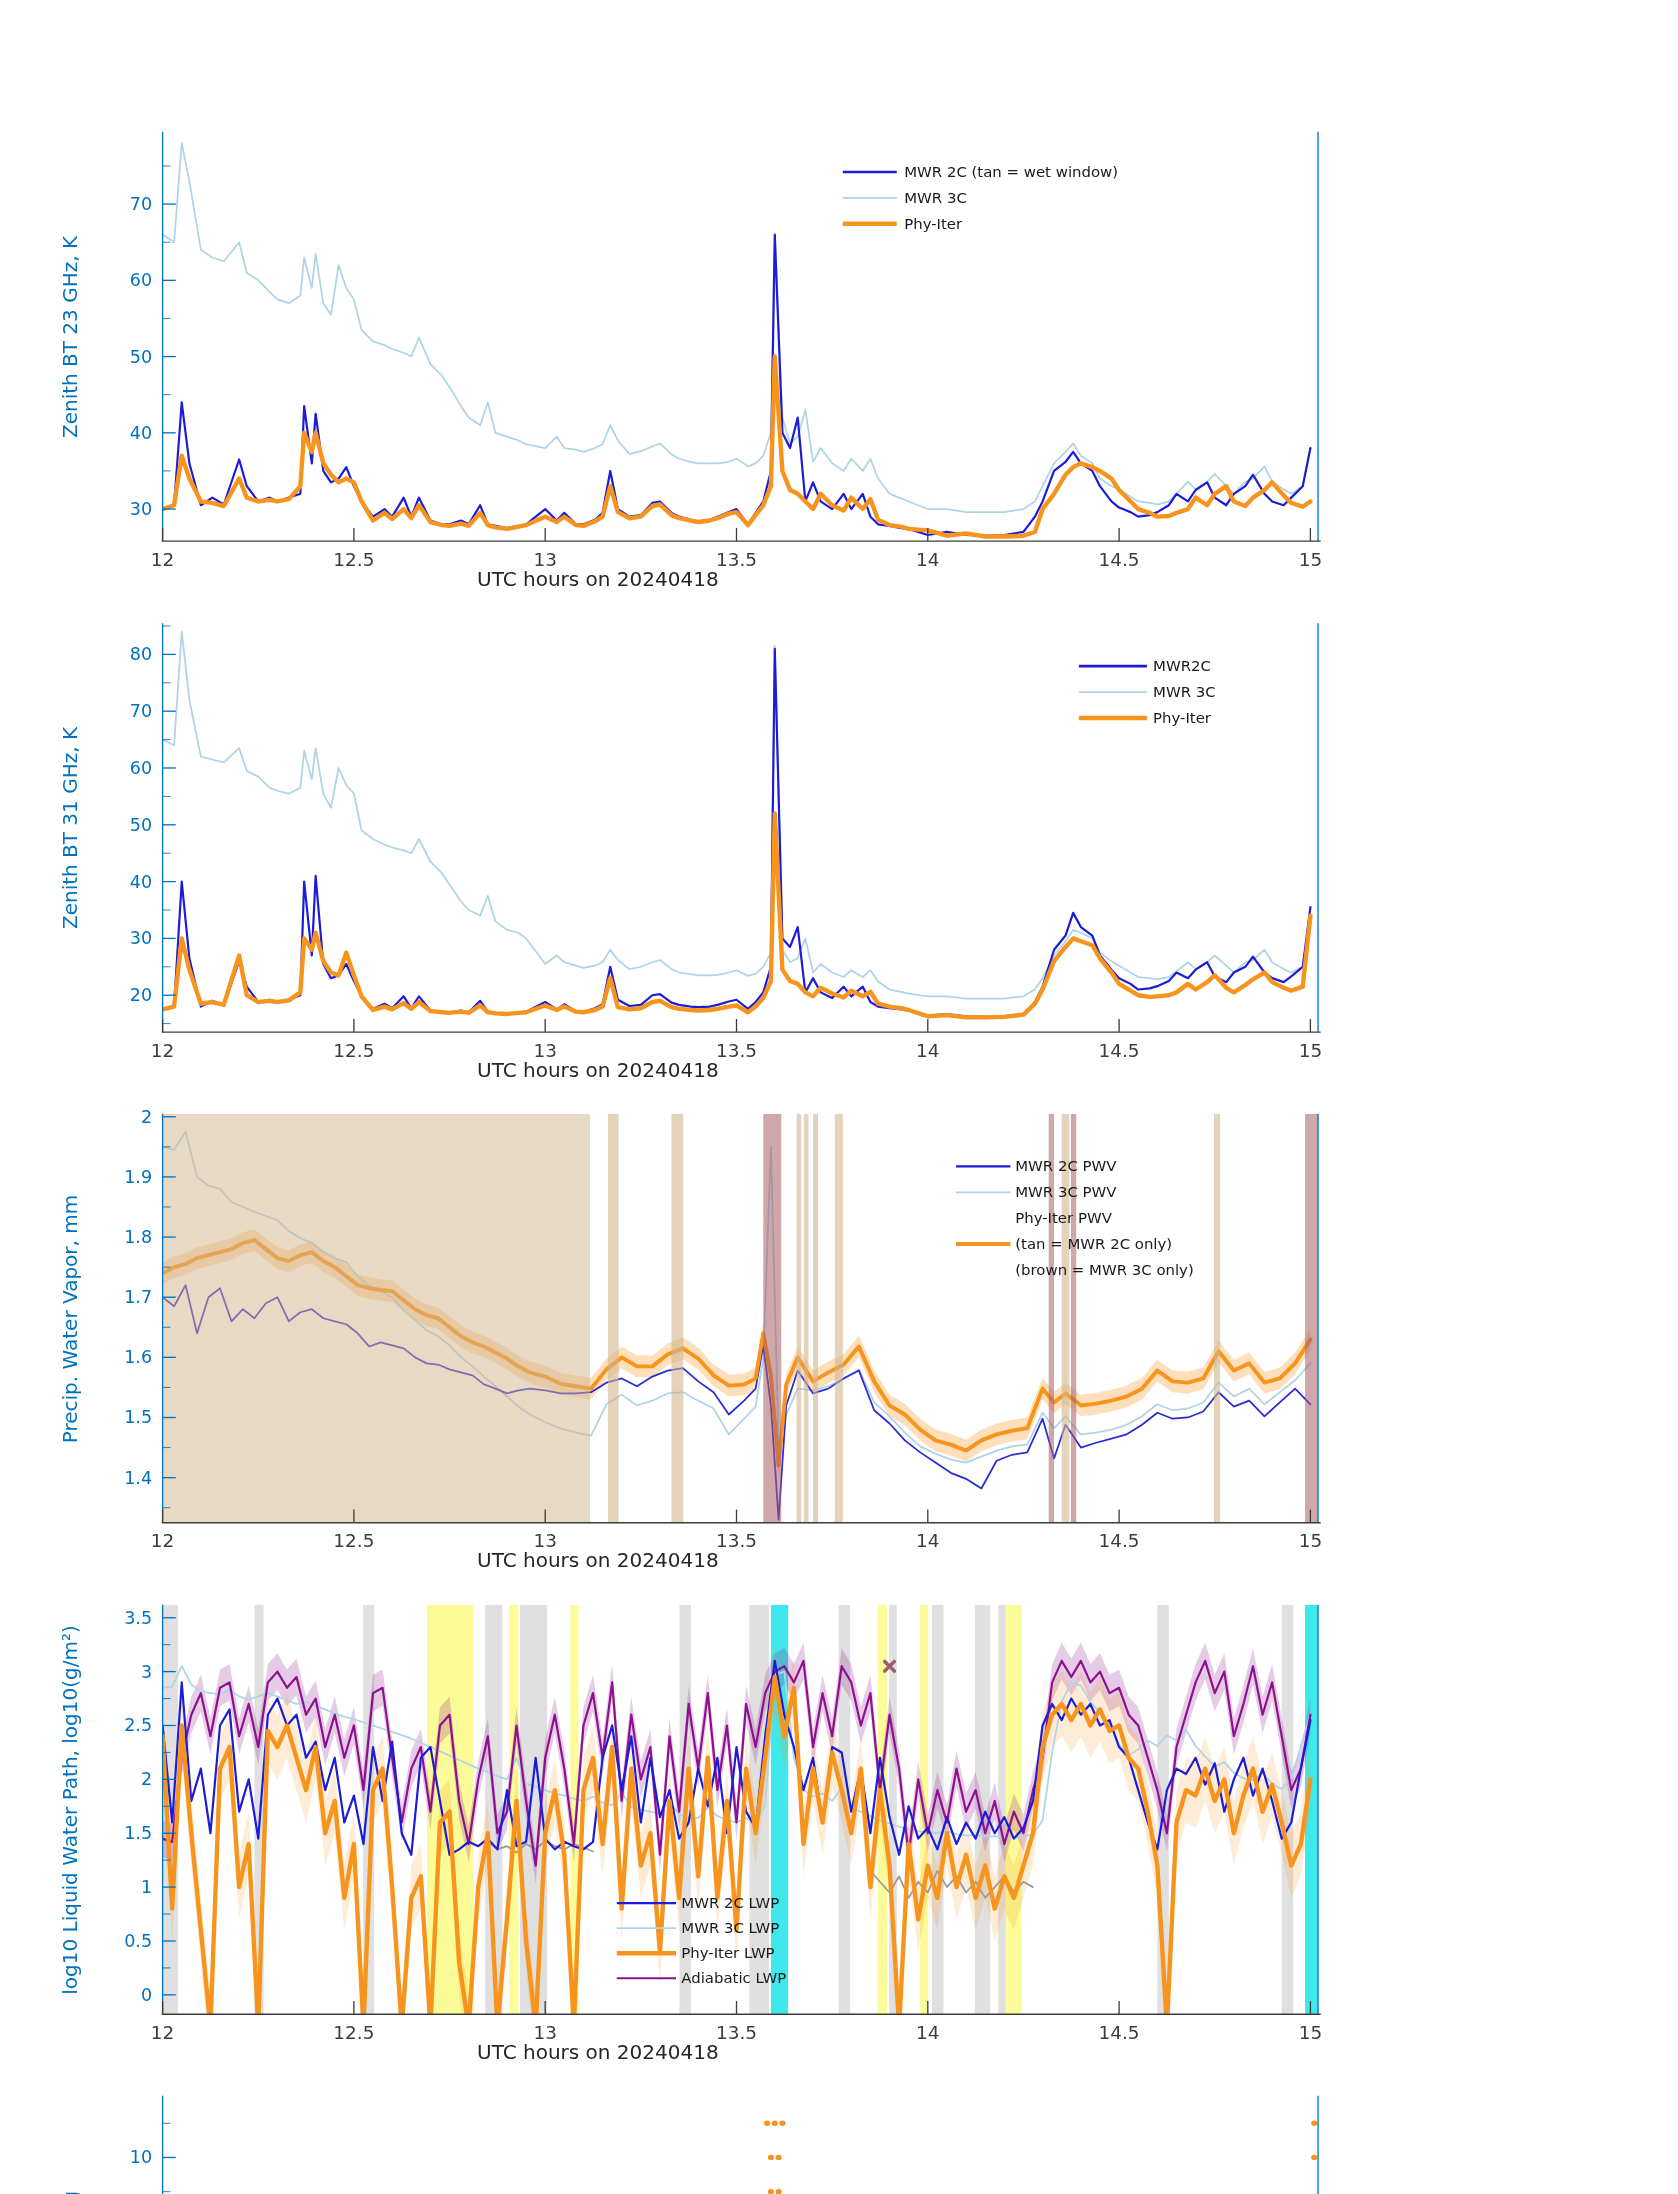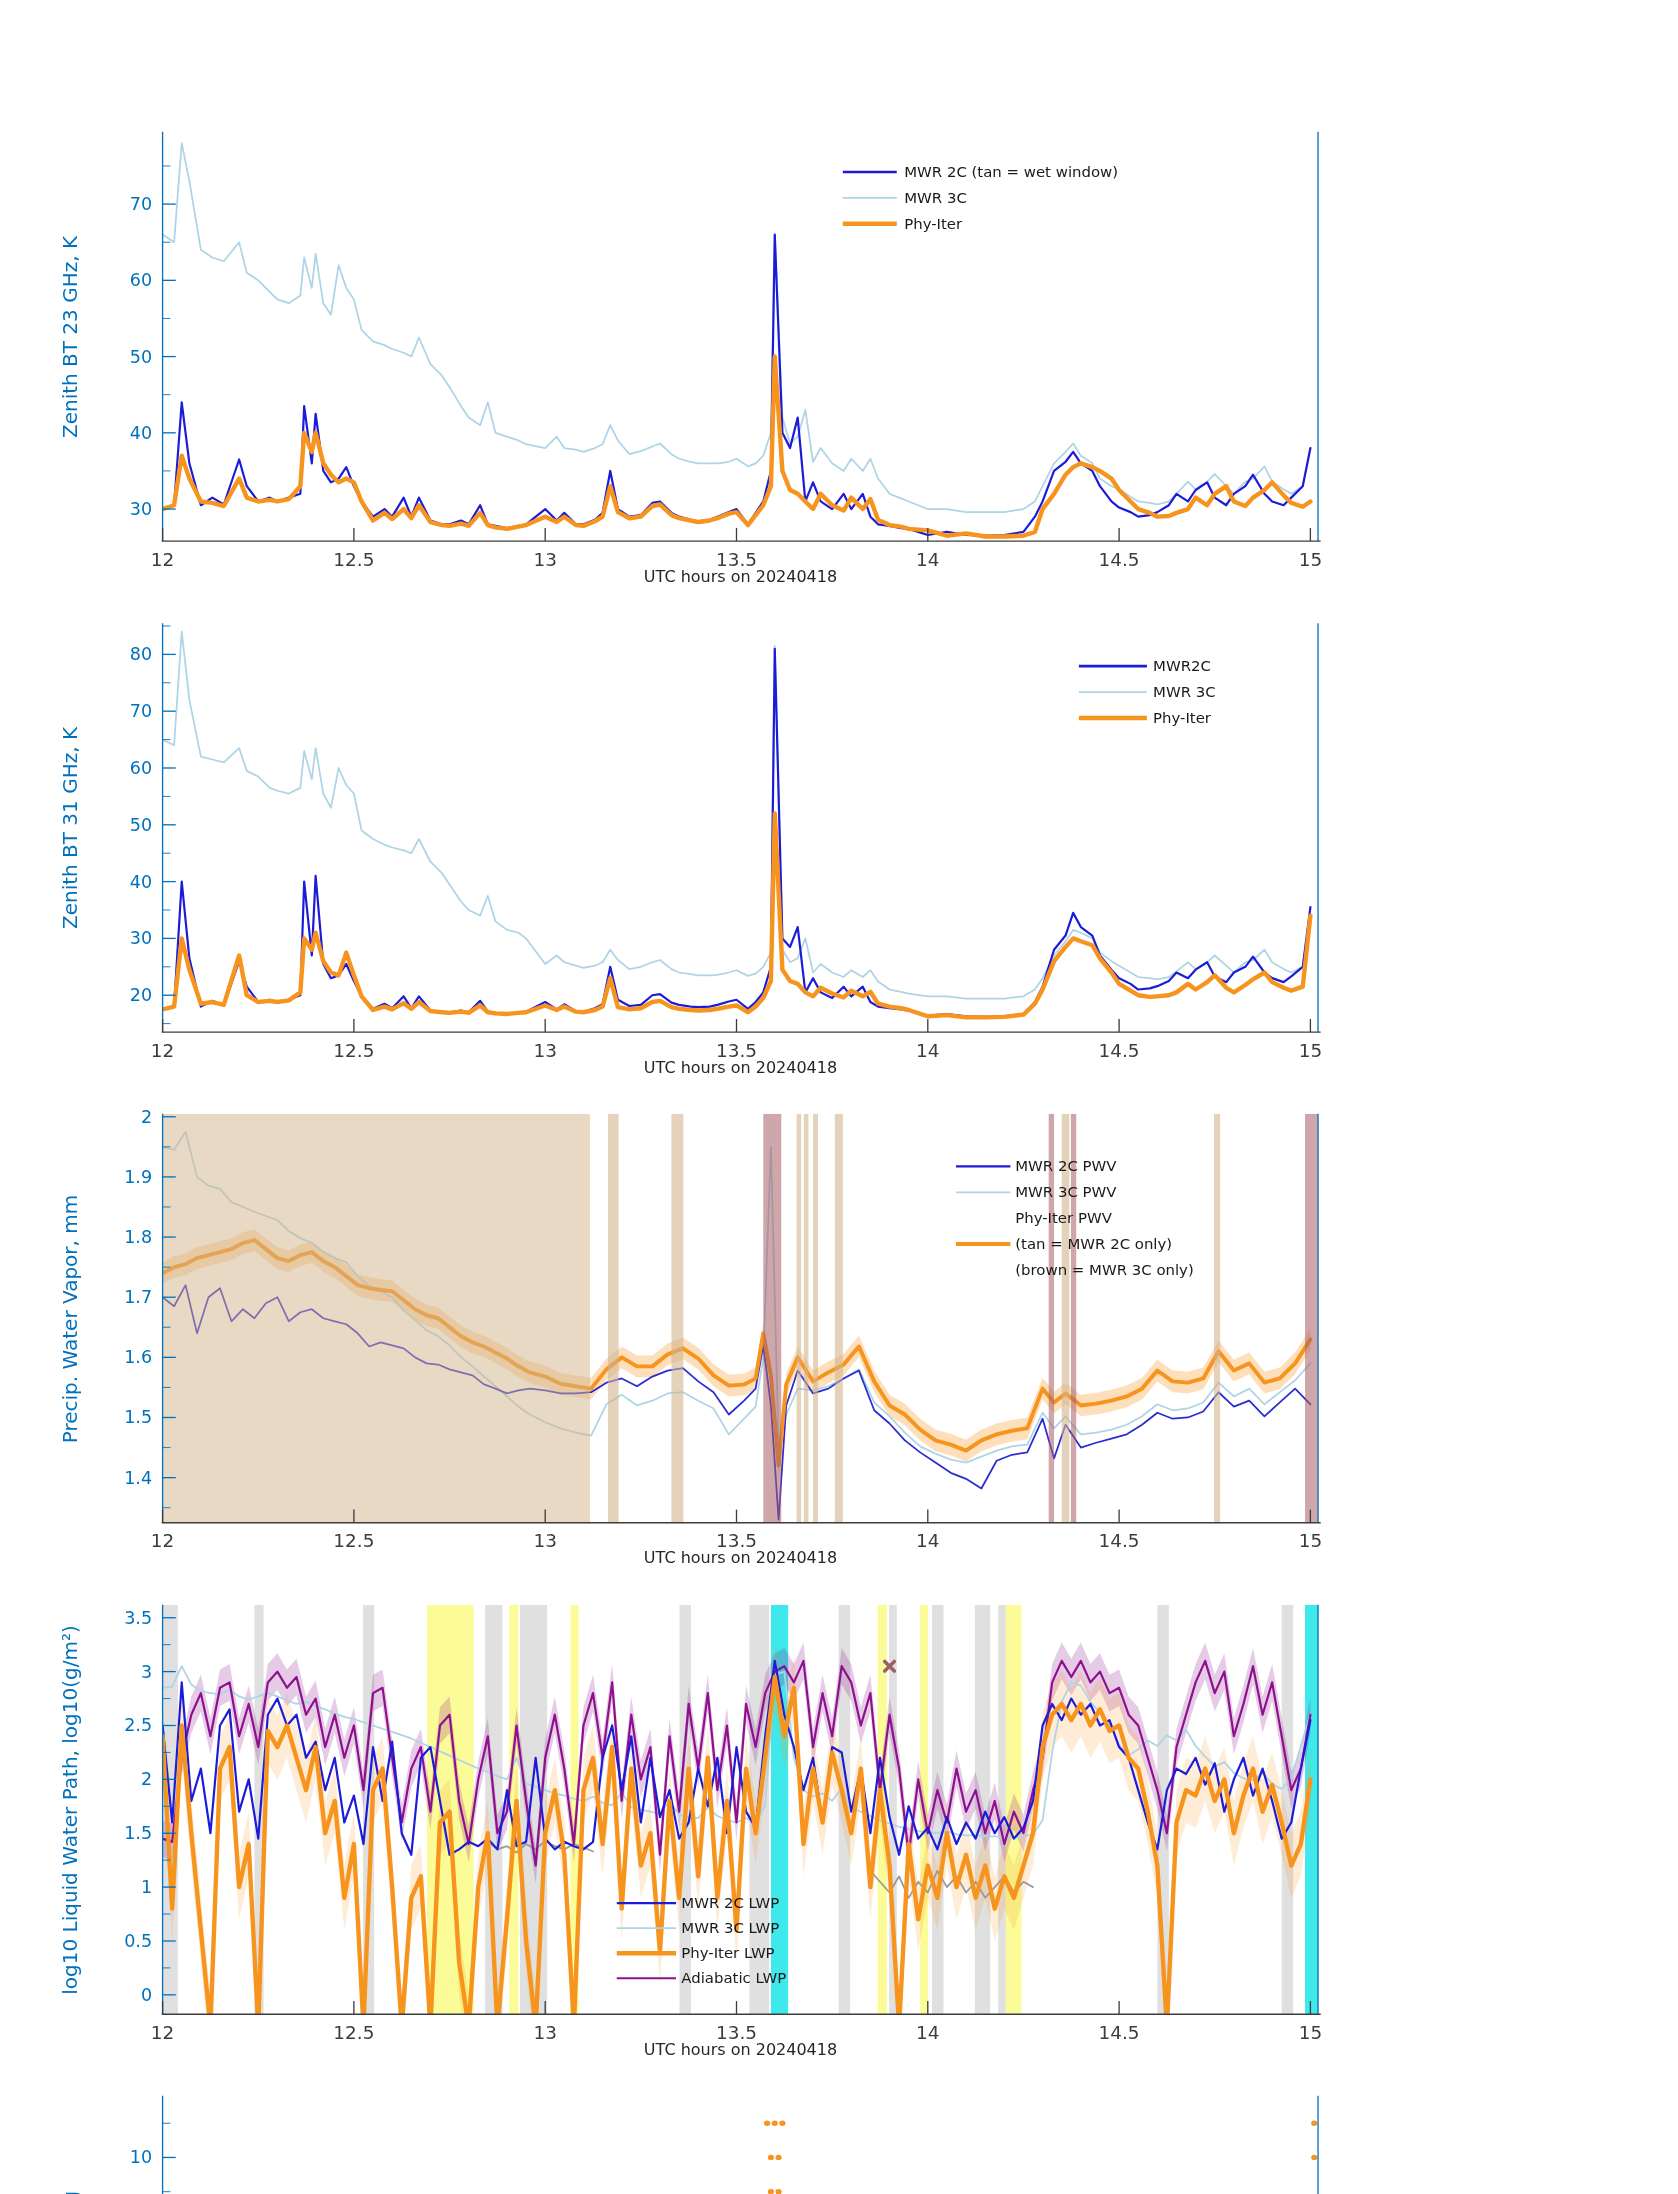--- a/index.html
+++ b/index.html
@@ -19,22 +19,22 @@
     font-size:20px;
     color:#0072BD;
     transform:rotate(-90deg);
     transform-origin:center;
     white-space:nowrap;
   }
   .xlabel{
     position:absolute;
     left:477px;
     width:527px;
-    text-align:center;
-    font-size:16px;
+    text-align:left;
+    font-size:20px;
     color:#262626;
     white-space:nowrap;
   }
   .yl1{top:325px;} .yl2{top:816px;} .yl3{top:1307px;} .yl4{top:1798px;} .yl5{top:2289px;}
   .xl1{top:567px;} .xl2{top:1058px;} .xl3{top:1548px;} .xl4{top:2040px;}
 </style>
 </head>
 <body>
 
 <div id="fig">

